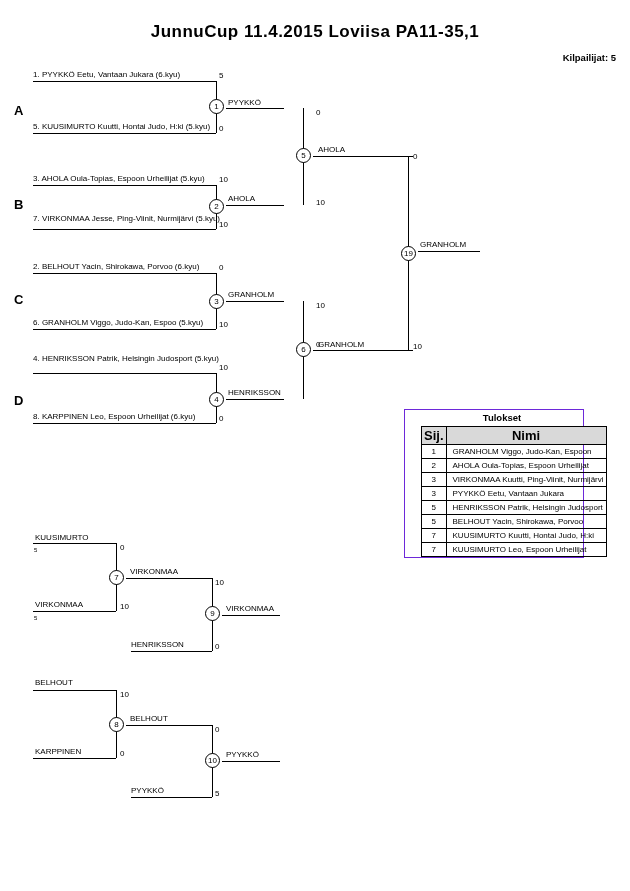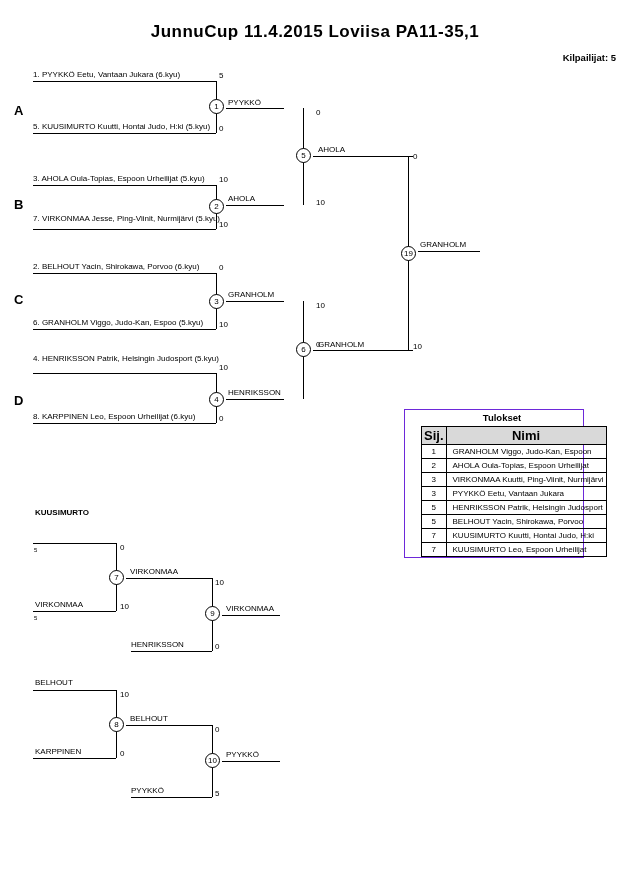--- a/index.html
+++ b/index.html
@@ -137,21 +137,21 @@
 <div class="score" style="left:316px; top:301px;">10</div>
 <div class="score" style="left:316px; top:340px;">0</div>
 
 <div class="vline" style="left:408px; top:156px; height:194px;"></div>
 <div class="node" style="left:401px; top:246px;">19</div>
 <div class="wname" style="left:420px; top:240px;">GRANHOLM</div>
 <div class="hline" style="left:418px; top:251px; width:62px;"></div>
 <div class="score" style="left:413px; top:152px;">0</div>
 <div class="score" style="left:413px; top:342px;">10</div>
 
-<div class="wname" style="left:35px; top:508px;font-weight:bold;">KUUSIMURTO</div>
+<div class="wname" style="left:35px; top:533px;">KUUSIMURTO</div>
 <div class="wname" style="left:35px; top:600px;">VIRKONMAA</div>
 <div class="wname" style="left:131px; top:640px;">HENRIKSSON</div>
 
 <div class="hline" style="left:33px; top:543px; width:83px;"></div>
 <div class="hline" style="left:33px; top:611px; width:83px;"></div>
 <div class="vline" style="left:116px; top:543px; height:68px;"></div>
 <div class="node" style="left:109px; top:570px;">7</div>
 <div class="wname" style="left:130px; top:567px;">VIRKONMAA</div>
 <div class="hline" style="left:126px; top:578px; width:86px;"></div>
 <div class="score" style="left:120px; top:543px;">0</div>

